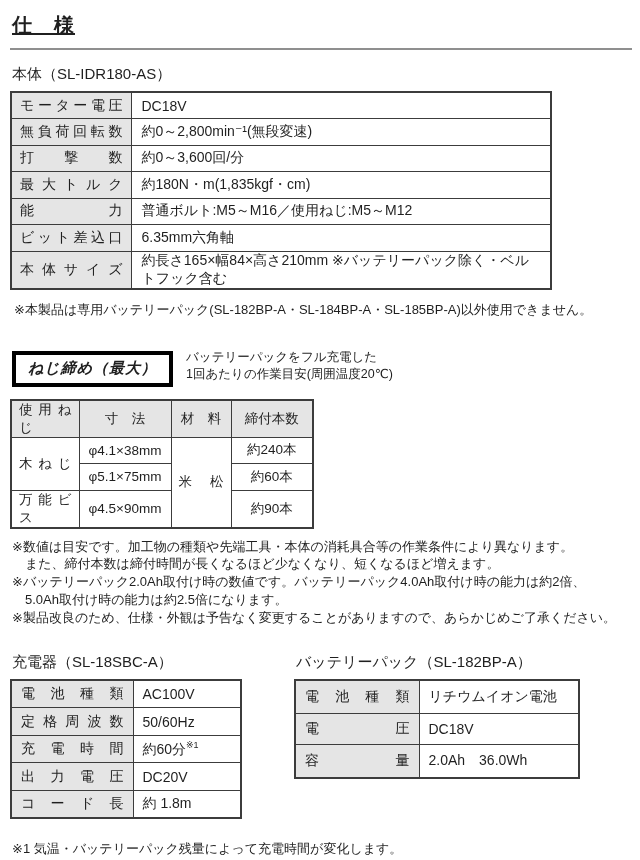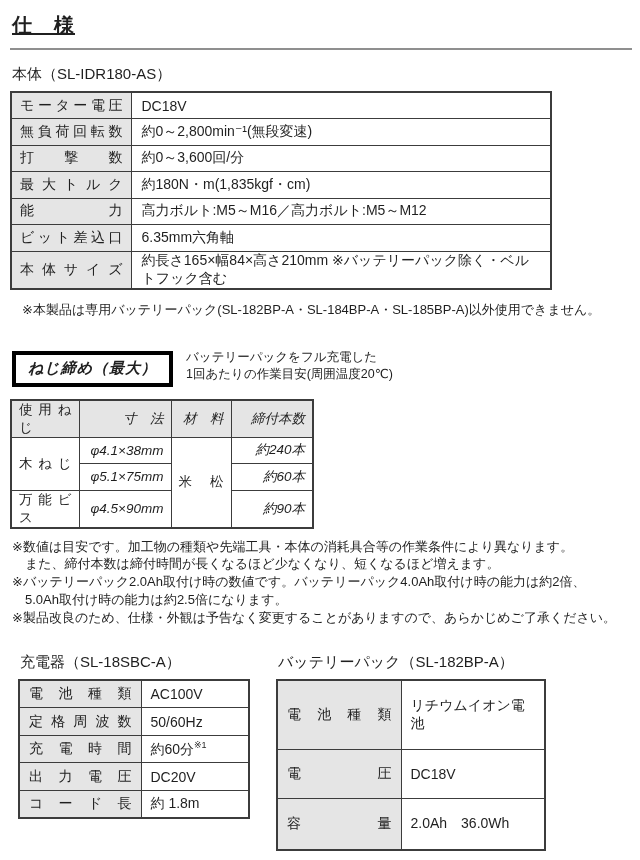--- a/index.html
+++ b/index.html
@@ -38,30 +38,30 @@
   table { border-collapse: collapse; table-layout: fixed; }
   table.boxed { border: 2px solid #3c3c3c; }
   td, th { border: 1px solid #3c3c3c; font-weight: normal; font-size: 14px; }
   td.lbl, th.hdr {
     background: #e5e5e5;
   }
   .jcell {
     text-align: justify;
     text-align-last: justify;
   }
-  .ccell { text-align: right; font-style: italic; }
+  .ccell { text-align: center; }
 
   .main-table { width: 542px; }
   .main-table td { height: 26.5px; }
   .main-table td.lbl { width: 120px; padding: 0 8px; }
   .main-table td.val { padding: 0 10px; }
 
   .note-1 {
     font-size: 13px;
-    margin: 11px 0 0 12px;
+    margin: 11px 0 0 4px;
   }
 
   
   .screw-head {
     display: flex;
     align-items: flex-start;
     margin: 30px 0 0 2px;
   }
   .screw-badge {
     border: 4px solid #000000;
@@ -93,26 +93,26 @@
     margin: 9px 0 0 2px;
   }
   .notes-block .indent { padding-left: 13px; }
 
   
   .bottom-flex {
     display: flex;
     margin-top: 27px;
   }
   .bottom-col .section-heading { margin-top: 0; }
-  .bottom-col-charger { width: 258px; margin-left: 8px; }
+  .bottom-col-charger { width: 284px; margin-left: 0; }
   .mini-table td { height: 27.5px; }
   .charger-table td.lbl { width: 122px; padding: 0 9px; }
   .charger-table td.val { width: 108px; padding: 0 9px; }
   .battery-table td.lbl { width: 124px; padding: 0 9px; }
-  .battery-table td.val { width: 144px; padding: 16px 9px; }
+  .battery-table td.val { width: 160px; padding: 7px 9px; }
   sup { font-size: 9px; }
 
   .bottom-note {
     font-size: 13px;
     margin: 21px 0 0 2px;
   }
 </style>
 </head>
 <body>
 
@@ -136,21 +136,21 @@
       <tr>
         <td class="lbl jcell">打撃数</td>
         <td class="val">約0～3,600回/分</td>
       </tr>
       <tr>
         <td class="lbl jcell">最大トルク</td>
         <td class="val">約180N・m(1,835kgf・cm)</td>
       </tr>
       <tr>
         <td class="lbl jcell">能力</td>
-        <td class="val">高力ボルト:M5～M16／高力ボルト:M5～M12</td>
+        <td class="val">普通ボルト:M5～M16／使用ねじ:M5～M12</td>
       </tr>
       <tr>
         <td class="lbl jcell">ビット差込口</td>
         <td class="val">6.35mm六角軸</td>
       </tr>
       <tr>
         <td class="lbl jcell">本体サイズ</td>
         <td class="val">約長さ165×幅84×高さ210mm ※バッテリーパック除く・ベルトフック含む</td>
       </tr>
     </tbody>

